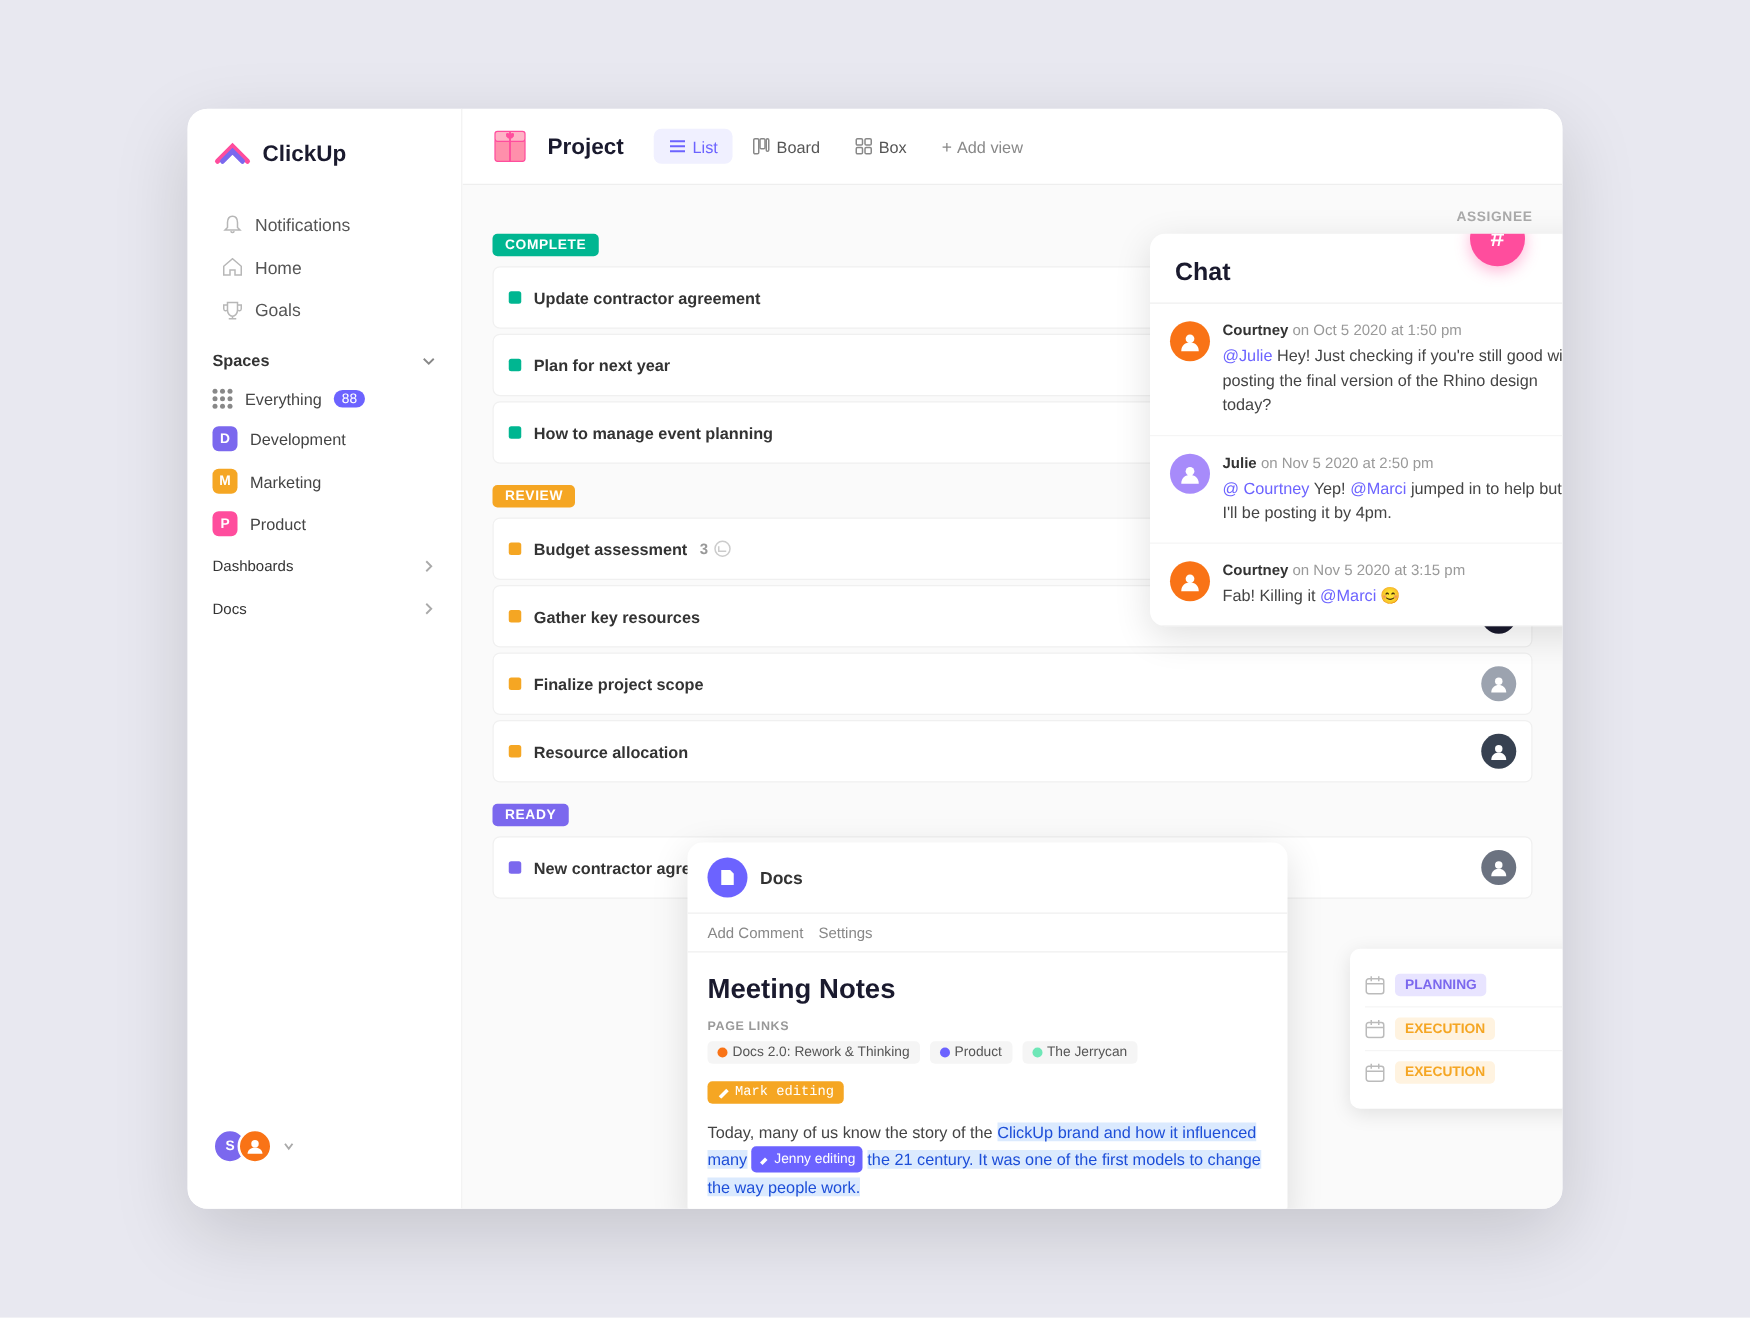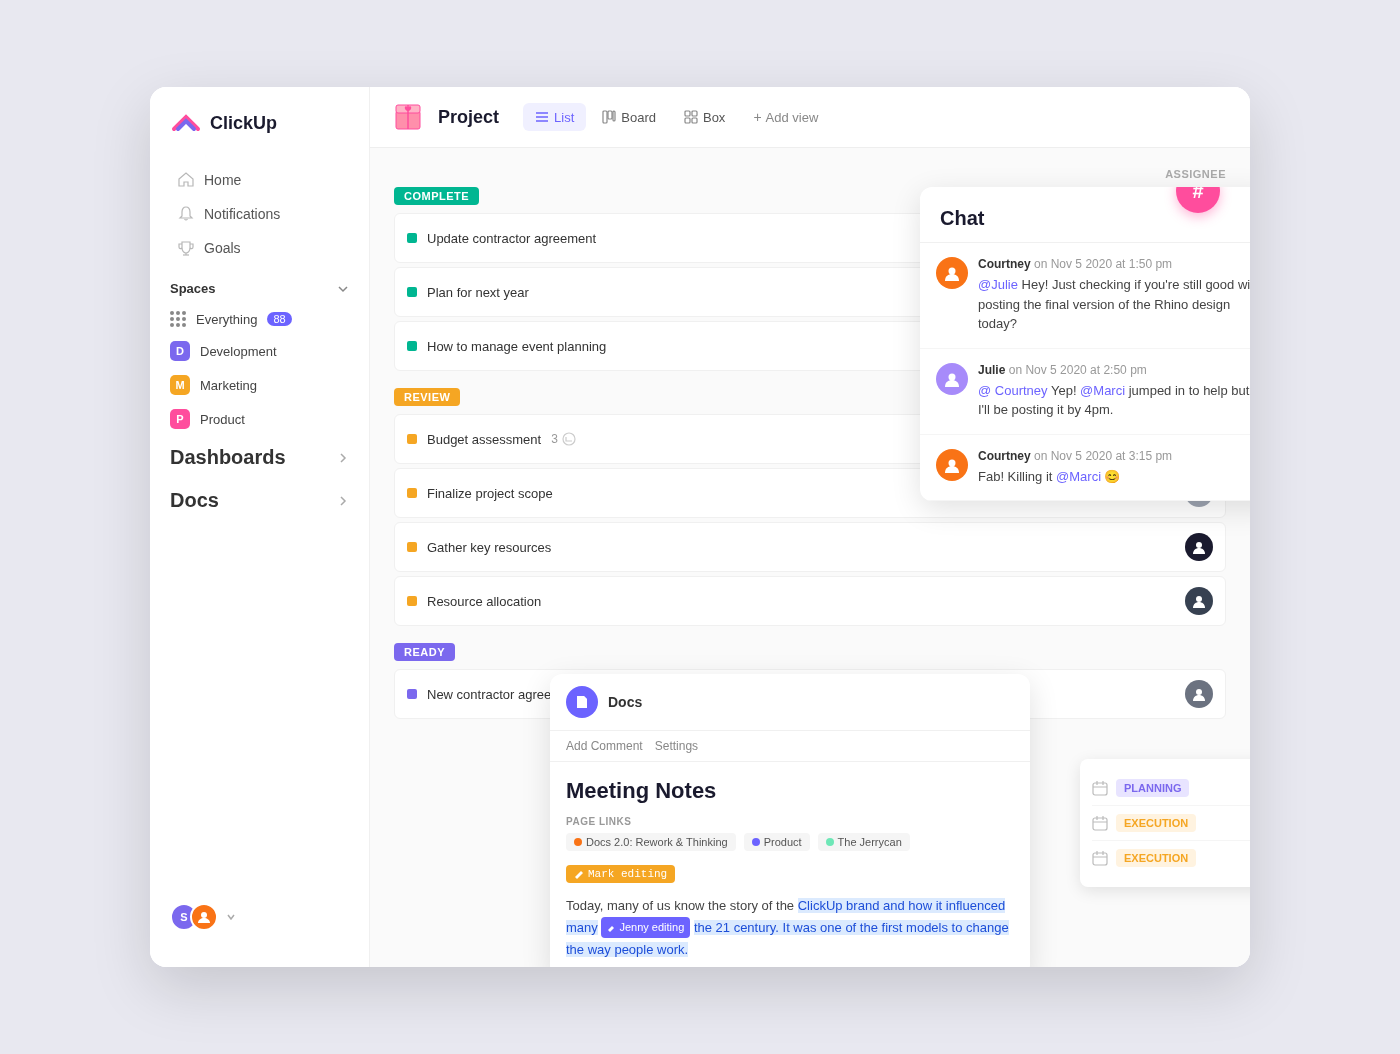--- a/index.html
+++ b/index.html
@@ -120,24 +120,24 @@
       font-size: 11px;
       padding: 1px 6px;
       border-radius: 10px;
     }
 
     .section-item {
       display: flex;
       align-items: center;
       justify-content: space-between;
       padding: 10px 20px;
-      font-size: 20px;
+      font-size: 12px;
       color: #333;
       cursor: pointer;
-      font-weight: 700;
+      font-weight: 400;
     }
 
     .sidebar-bottom {
       margin-top: auto;
       padding: 16px 20px;
       display: flex;
       align-items: center;
       gap: 8px;
     }
 
@@ -249,20 +249,21 @@
     .task-row {
       display: flex;
       align-items: center;
       justify-content: space-between;
       padding: 10px 12px;
       background: white;
       border-radius: 6px;
       margin-bottom: 4px;
       border: 1px solid #f0f0f0;
       cursor: pointer;
+      font-weight: bold;
     }
 
     .task-left {
       display: flex;
       align-items: center;
       gap: 10px;
     }
 
     .task-dot {
       width: 10px;
@@ -585,31 +586,31 @@
 
       <svg class="logo-icon" viewBox="0 0 32 32" fill="none">
         <path d="M4 22 L16 10 L28 22" stroke="#ff4d9d" stroke-width="4" stroke-linecap="round"></path>
         <path d="M8 22 L16 14 L24 22" stroke="#7b68ee" stroke-width="4" stroke-linecap="round"></path>
       </svg>
       <span class="logo-text">ClickUp</span>
     </div>
 
     <div class="nav-item">
       <svg class="nav-icon" viewBox="0 0 16 16" fill="none">
-        <path d="M1 7 L8 1 L15 7 V14 H10 V10 H6 V14 H1 Z" stroke="#888" stroke-width="1.2" fill="none"></path>
-      </svg>
-      <span>Home</span>
-    </div>
-
-    <div class="nav-item">
-      <svg class="nav-icon" viewBox="0 0 16 16" fill="none">
         <path d="M8 1 C5.5 1 4 3 4 6 V10 L2 12 H14 L12 10 V6 C12 3 10.5 1 8 1Z" stroke="#888" stroke-width="1.2" fill="none"></path>
         <path d="M6.5 13 Q8 15 9.5 13" stroke="#888" stroke-width="1.2" fill="none"></path>
       </svg>
       <span>Notifications</span>
+    </div>
+
+    <div class="nav-item">
+      <svg class="nav-icon" viewBox="0 0 16 16" fill="none">
+        <path d="M1 7 L8 1 L15 7 V14 H10 V10 H6 V14 H1 Z" stroke="#888" stroke-width="1.2" fill="none"></path>
+      </svg>
+      <span>Home</span>
     </div>
 
     <div class="nav-item">
       <svg class="nav-icon" viewBox="0 0 16 16" fill="none">
         <path d="M4 2 H12 V8 C12 11 10 13 8 13 C6 13 4 11 4 8 Z" stroke="#888" stroke-width="1.2" fill="none"></path>
         <path d="M4 4 H1 V7 C1 9 3 9 4 8" stroke="#888" stroke-width="1.2" fill="none"></path>
         <path d="M12 4 H15 V7 C15 9 13 9 12 8" stroke="#888" stroke-width="1.2" fill="none"></path>
         <line x1="8" y1="13" x2="8" y2="15" stroke="#888" stroke-width="1.2"></line>
         <line x1="5" y1="15" x2="11" y2="15" stroke="#888" stroke-width="1.2"></line>
       </svg>
@@ -802,36 +803,36 @@
             <svg width="16" height="16" viewBox="0 0 16 16" fill="white">
                 <circle cx="8" cy="6" r="3"></circle>
                 <path d="M2 15 C2 11 5 9 8 9 C11 9 14 11 14 15" fill="white"></path>
               </svg>
           </div>
         </div>
 
         <div class="task-row">
           <div class="task-left">
             <div class="task-dot yellow"></div>
-            <span class="task-name">Finalize project scope</span>
-          </div>
-          <div class="task-avatar" style="background:#9ca3af">
+            <span class="task-name">Gather key resources</span>
+          </div>
+          <div class="task-avatar" style="background:#1a1a2e">
             <svg width="16" height="16" viewBox="0 0 16 16" fill="white">
                 <circle cx="8" cy="6" r="3"></circle>
                 <path d="M2 15 C2 11 5 9 8 9 C11 9 14 11 14 15" fill="white"></path>
               </svg>
           </div>
         </div>
 
         <div class="task-row">
           <div class="task-left">
             <div class="task-dot yellow"></div>
-            <span class="task-name">Gather key resources</span>
-          </div>
-          <div class="task-avatar" style="background:#1a1a2e">
+            <span class="task-name">Finalize project scope</span>
+          </div>
+          <div class="task-avatar" style="background:#9ca3af">
             <svg width="16" height="16" viewBox="0 0 16 16" fill="white">
                 <circle cx="8" cy="6" r="3"></circle>
                 <path d="M2 15 C2 11 5 9 8 9 C11 9 14 11 14 15" fill="white"></path>
               </svg>
           </div>
         </div>
 
         <div class="task-row">
           <div class="task-left">
             <div class="task-dot yellow"></div>
@@ -878,21 +879,21 @@
       <div class="chat-message">
         <div class="chat-avatar" style="background:#f97316">
           <svg width="18" height="18" viewBox="0 0 18 18" fill="white">
               <circle cx="9" cy="7" r="3.5"></circle>
               <path d="M2 17 C2 12 5.5 10 9 10 C12.5 10 16 12 16 17" fill="white"></path>
             </svg>
         </div>
         <div class="chat-content">
           <div class="chat-meta">
             <strong>Courtney</strong>
-            <span>on Nov 5 2020 at 1:50 pm</span>
+            <span>on Oct 5 2020 at 1:50 pm</span>
           </div>
           <div class="chat-text">
             <span class="mention">@Julie</span> Hey! Just checking if you're still good with posting the final version of the Rhino design today?
           </div>
         </div>
       </div>
 
       <div class="chat-message">
         <div class="chat-avatar" style="background:#a78bfa">
           <svg width="18" height="18" viewBox="0 0 18 18" fill="white">

